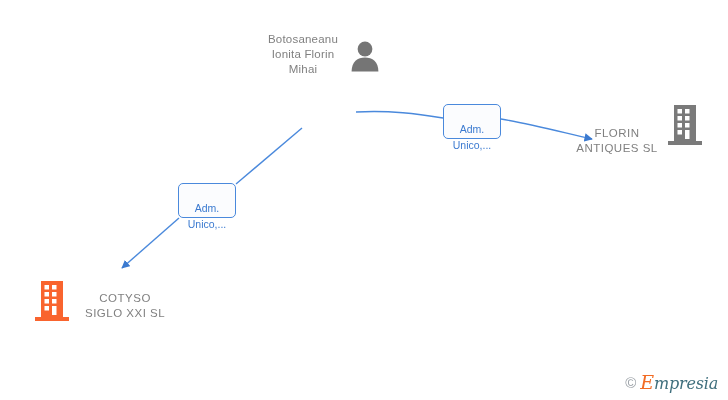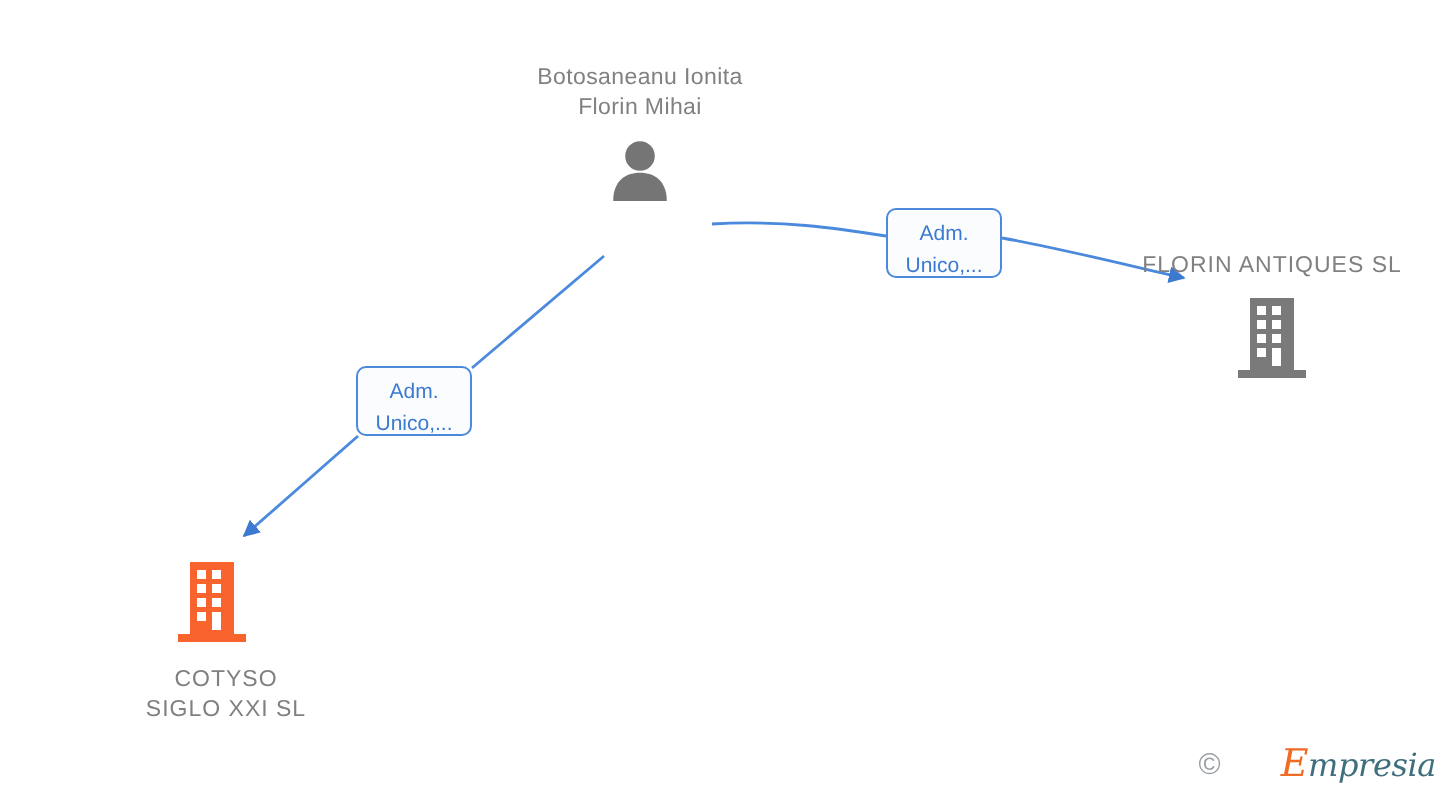--- a/index.html
+++ b/index.html
@@ -25,21 +25,21 @@
     top: 0;
     width: 728px;
     height: 400px;
     pointer-events: none;
   }
 
   
   .node {
     position: absolute;
     display: flex;
-    flex-direction: column;
+    flex-direction: row;
     align-items: center;
     text-align: center;
   }
   .node-label {
     color: #808080;
     font-size: 11.5px;
     line-height: 15px;
     letter-spacing: 0.2px;
     white-space: pre-line;
   }
@@ -86,21 +86,21 @@
   .edge-label {
     position: absolute;
     box-sizing: border-box;
     border: 1px solid #4a89dc;
     border-radius: 5px;
     background: #fbfcfe;
     color: #3b7ad0;
     font-size: 10.5px;
     line-height: 16px;
     text-align: center;
-    padding: 4px 4px 3px;
+    padding: 16px 4px 3px;
     white-space: pre-line;
   }
   #edge-label-right {
     left: 443px;
     top: 104px;
     width: 58px;
     height: 35px;
   }
   #edge-label-left {
     left: 178px;
@@ -123,21 +123,20 @@
     font-size: 15px;
     line-height: 1;
   }
   #watermark .wm-text {
     font-family: "DejaVu Serif", serif;
     font-style: italic;
     font-size: 16px;
     line-height: 1;
     color: #3f6f7d;
     letter-spacing: -0.2px;
-    margin-left: 26px;
   }
   #watermark .wm-text .wm-e {
     color: #f26b24;
     font-size: 19px;
   }
 </style>
 </head>
 <body>
 
 <div id="graph-canvas">

